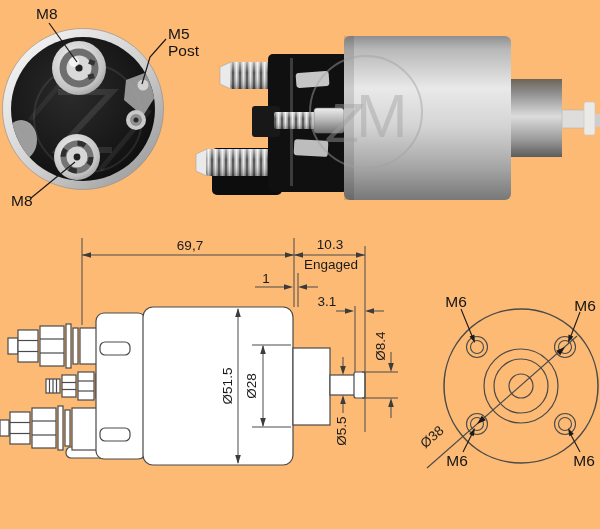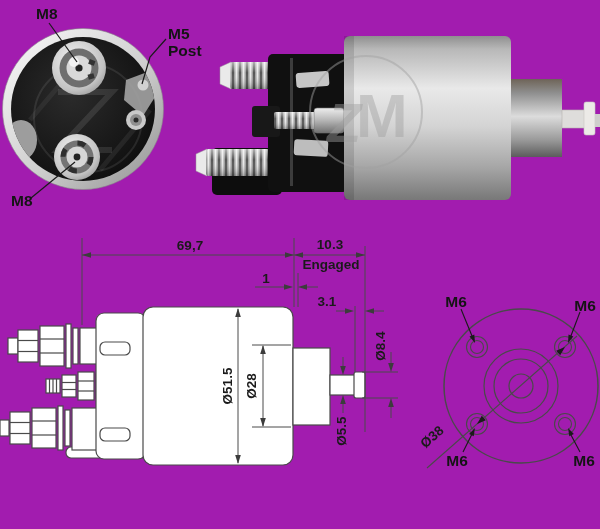--- a/index.html
+++ b/index.html
@@ -1,19 +1,18 @@
 <!DOCTYPE html>
 <html><head>
 <meta charset="utf-8">
 <style>
   html,body{margin:0;padding:0;background:#fff;}
   .stage{
-    position:relative;width:600px;height:529px;background:#a21caf;overflow:hidden;
+    position:relative;width:600px;height:529px;background:#fdba74;overflow:hidden;
     font-family:"Liberation Sans",sans-serif;
-    font-weight:bold;
   }
   svg{position:absolute;left:0;top:0;}
   text{font-family:"Liberation Sans",sans-serif;}
   .lbl{font-size:15.5px;fill:#141414;}
   .dim{font-size:13.5px;fill:#1a1a1a;}
   .wmk{fill:rgba(160,160,160,0.45);}
 </style>
 </head>
 <body>
 

